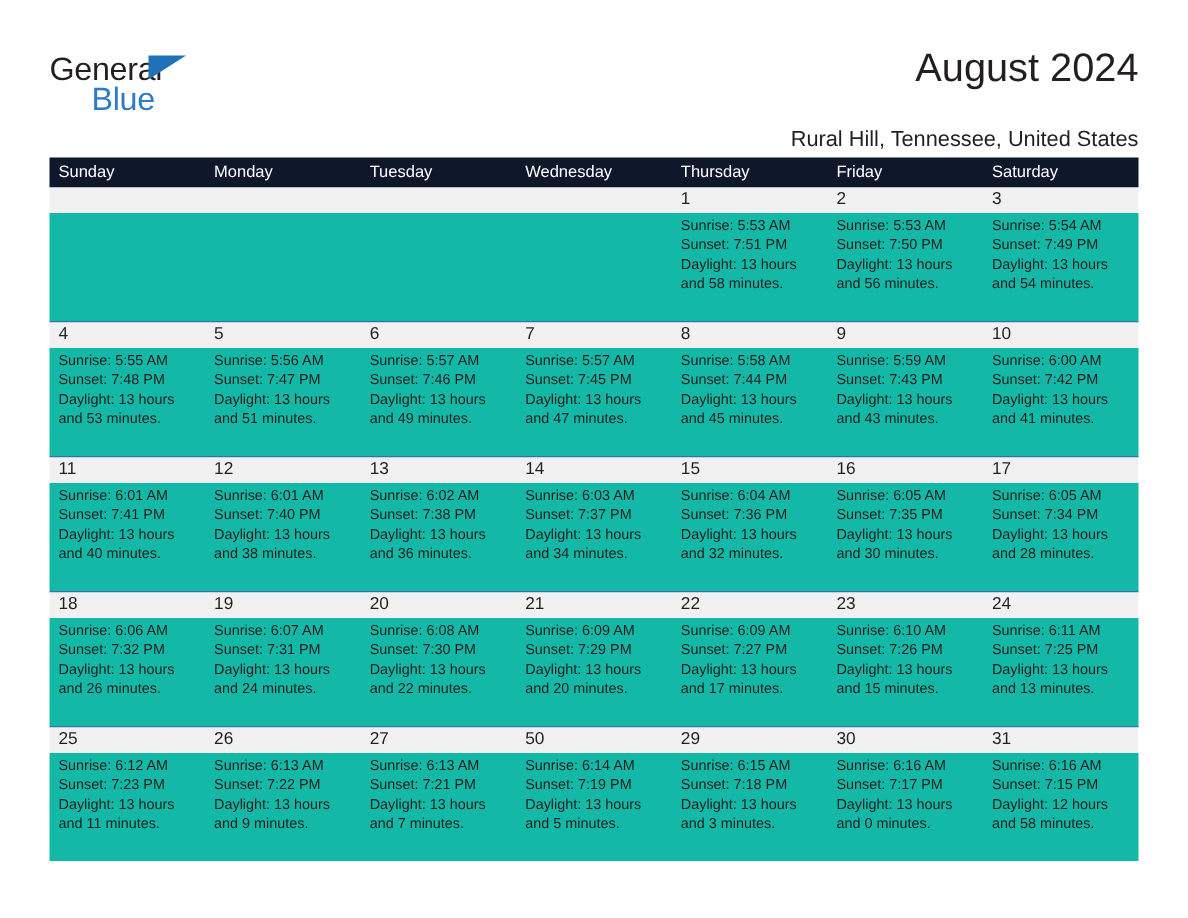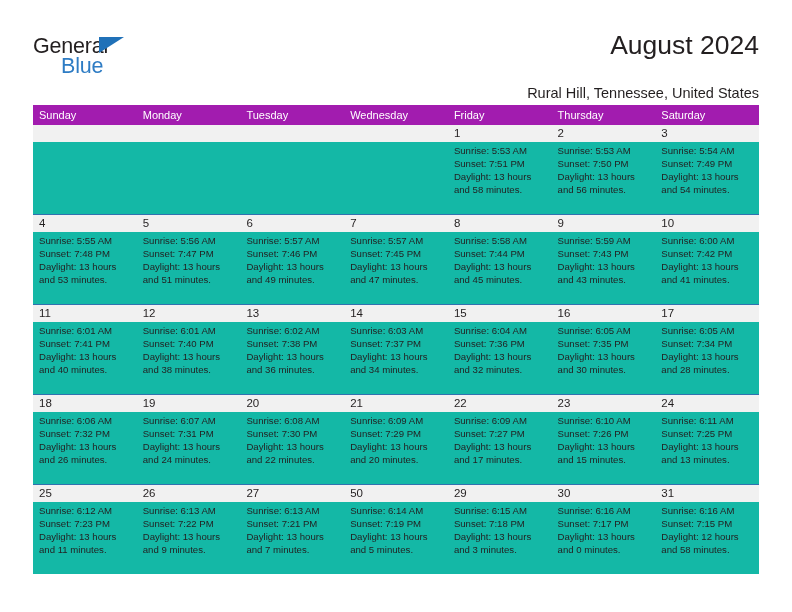--- a/index.html
+++ b/index.html
@@ -89,21 +89,21 @@
   
   .calendar {
     position: absolute;
     left: 33px;
     top: 105px;
     width: 726px;
   }
 
   .weekday-row {
     display: flex;
-    background: #a21caf;
+    background: #0f172a;
     height: 20px;
     align-items: center;
   }
   .weekday {
     flex: 1 1 0;
     color: #ffffff;
     font-size: 11px;
     line-height: 20px;
     padding-left: 6px;
     box-sizing: border-box;
@@ -169,22 +169,22 @@
     </div>
 
   </div>
 
   <div class="calendar">
     <div class="weekday-row" id="weekday-row">
         <div class="weekday">Sunday</div>
         <div class="weekday">Monday</div>
         <div class="weekday">Tuesday</div>
         <div class="weekday">Wednesday</div>
+        <div class="weekday">Thursday</div>
         <div class="weekday">Friday</div>
-        <div class="weekday">Thursday</div>
         <div class="weekday">Saturday</div>
       </div>
     <div id="weeks-container">
         <div class="week">
           <div class="week-dates">
             <div class="daynum"></div>
             <div class="daynum"></div>
             <div class="daynum"></div>
             <div class="daynum"></div>
             <div class="daynum">1</div>

